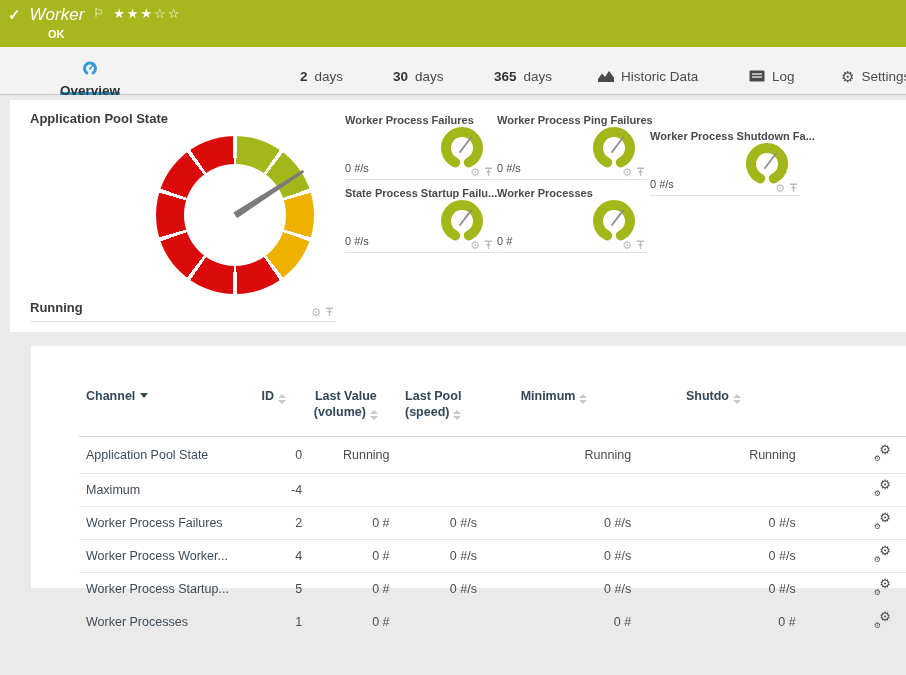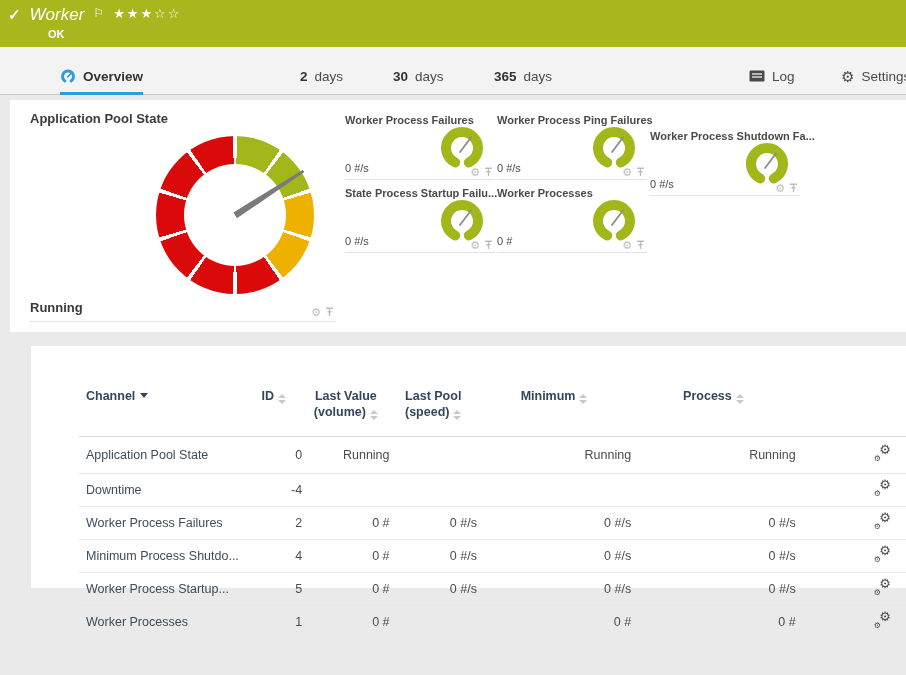--- a/index.html
+++ b/index.html
@@ -16,21 +16,21 @@
   .kind { font-size:17px; font-style:italic; line-height:22px; }
   .sensor-title { font-size:17px; font-weight:bold; line-height:22px; }
   .flag { font-size:12px; line-height:16px; margin-top:1px; }
   .stars { font-size:13px; letter-spacing:2px; margin-top:2px; }
   .ok-badge { position:absolute; left:48px; top:28px; font-size:11px; font-weight:bold; }
 
   
   .tabband { position:absolute; left:0; top:47px; width:906px; height:48px; background:#f3f3f3; border-bottom:1px solid #c9c9c9; }
   .tab { position:absolute; top:13px; height:35px; display:flex; align-items:center; gap:7px;
          font-size:13.5px; color:#4b4b4b; cursor:pointer; padding-bottom:3px; }
-  .tab--active { border-bottom:3px solid #2f9cd9; padding-bottom:0; color:#333; font-weight:bold; }
+  .tab--active { border-bottom:3px solid #2f9cd9; padding-bottom:0; color:#333; font-weight:bold;flex-direction:column; }
   .tab .num { font-weight:bold; color:#333; }
   .tab svg, .tab .gear-glyph { flex:0 0 auto; }
   .gear-glyph { font-size:15px; color:#4a4a4a; line-height:15px; }
 
   
   .panel { position:absolute; background:#fff; }
   .panel-overview { left:10px; top:100px; width:896px; height:232px; }
   .panel-table { left:10px; top:346px; width:896px; height:242px;margin-left:21px; }
 
   
@@ -107,20 +107,26 @@
     <span>days</span>
   </div>
   <div class="tab" style="left:393px">
     <span class="num">30</span>
     <span>days</span>
   </div>
   <div class="tab" style="left:494px">
     <span class="num">365</span>
     <span>days</span>
   </div>
+  <div class="tab" style="left:598px">
+    <svg width="16" height="13" viewBox="0 0 16 13">
+      <path d="M0 12 L0 9 4 3.5 7 7 11 1 16 7.5 16 12 Z" fill="#4a4a4a"></path>
+    </svg>
+    <span>Historic Data</span>
+  </div>
   <div class="tab" style="left:749px">
     <svg width="16" height="12" viewBox="0 0 16 12">
       <rect x="0.5" y="0.5" width="15" height="11" rx="1.2" fill="#4a4a4a"></rect>
       <line x1="3" y1="4" x2="13" y2="4" stroke="#f3f3f3" stroke-width="1.3"></line>
       <line x1="3" y1="7" x2="13" y2="7" stroke="#f3f3f3" stroke-width="1.3"></line>
     </svg>
     <span>Log</span>
   </div>
   <div class="tab" style="left:841px">
     <span class="gear-glyph">⚙</span>
@@ -246,57 +252,57 @@
               <i class="dn"></i>
             </span></th>
         <th><span>Last Pool (speed)</span><span class="sort-both">
               <i class="up"></i>
               <i class="dn"></i>
             </span></th>
         <th><span>Minimum</span><span class="sort-both">
               <i class="up"></i>
               <i class="dn"></i>
             </span></th>
-        <th><span>Process</span><span class="sort-both">
+        <th><span>Shutdo</span><span class="sort-both">
               <i class="up"></i>
               <i class="dn"></i>
             </span></th>
         <th></th>
       </tr>
     </thead>
     <tbody>
       <tr>
         <td class="ch">Application Pool State</td>
         <td>0</td>
         <td>Running</td>
         <td></td>
         <td>Running</td>
         <td>Running</td>
         <td class="set"><span class="gears"><span class="g-big">⚙</span><span class="g-sml">⚙</span></span></td>
       </tr>
       <tr>
-        <td class="ch">Downtime</td>
+        <td class="ch">Maximum</td>
         <td>-4</td>
         <td></td>
         <td></td>
         <td></td>
         <td></td>
         <td class="set"><span class="gears"><span class="g-big">⚙</span><span class="g-sml">⚙</span></span></td>
       </tr>
       <tr>
         <td class="ch">Worker Process Failures</td>
         <td>2</td>
         <td>0 #</td>
         <td>0 #/s</td>
         <td>0 #/s</td>
         <td>0 #/s</td>
         <td class="set"><span class="gears"><span class="g-big">⚙</span><span class="g-sml">⚙</span></span></td>
       </tr>
       <tr>
-        <td class="ch">Minimum Process Shutdo...</td>
+        <td class="ch">Worker Process Worker...</td>
         <td>4</td>
         <td>0 #</td>
         <td>0 #/s</td>
         <td>0 #/s</td>
         <td>0 #/s</td>
         <td class="set"><span class="gears"><span class="g-big">⚙</span><span class="g-sml">⚙</span></span></td>
       </tr>
       <tr>
         <td class="ch">Worker Process Startup...</td>
         <td>5</td>

